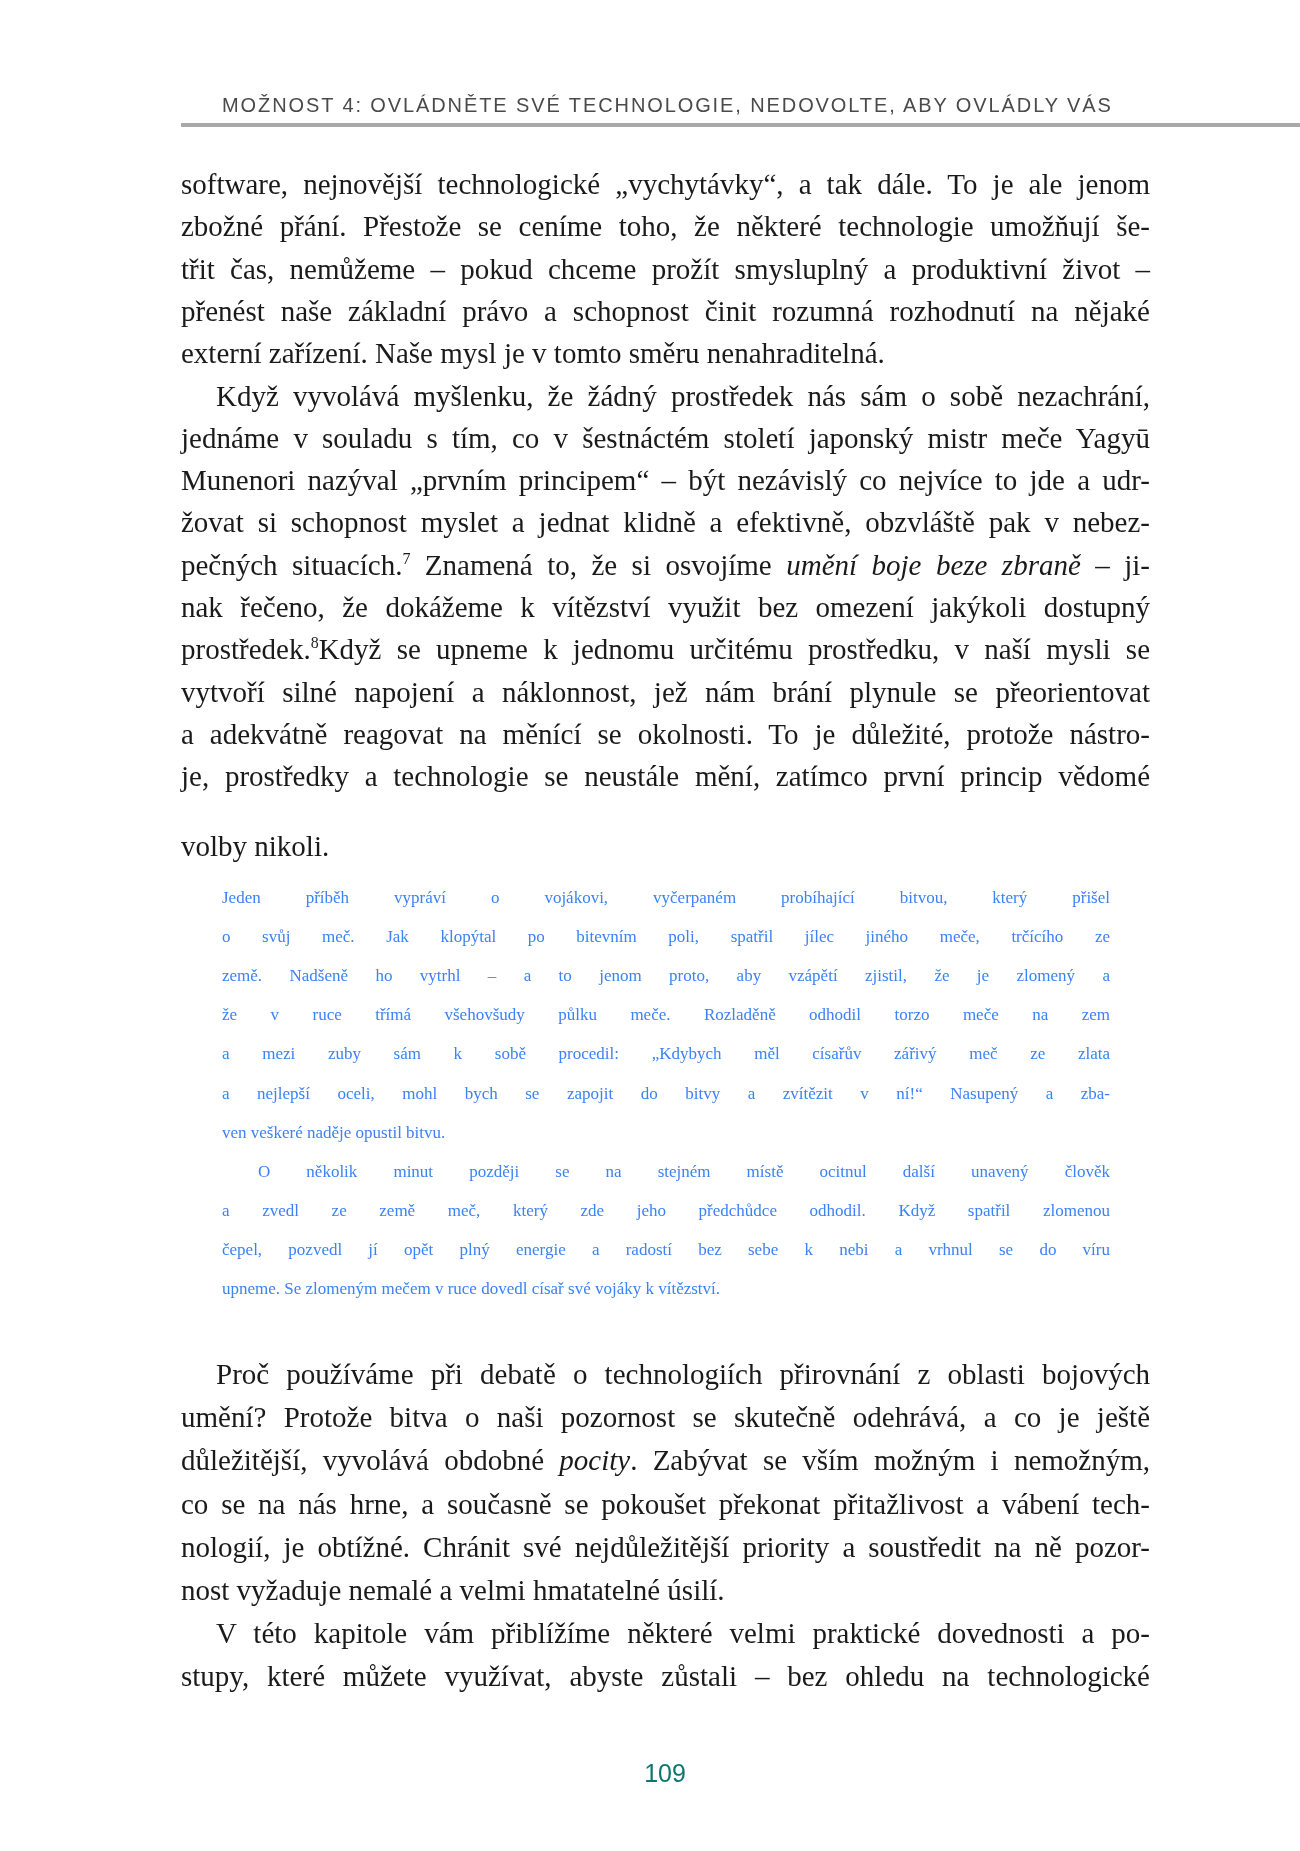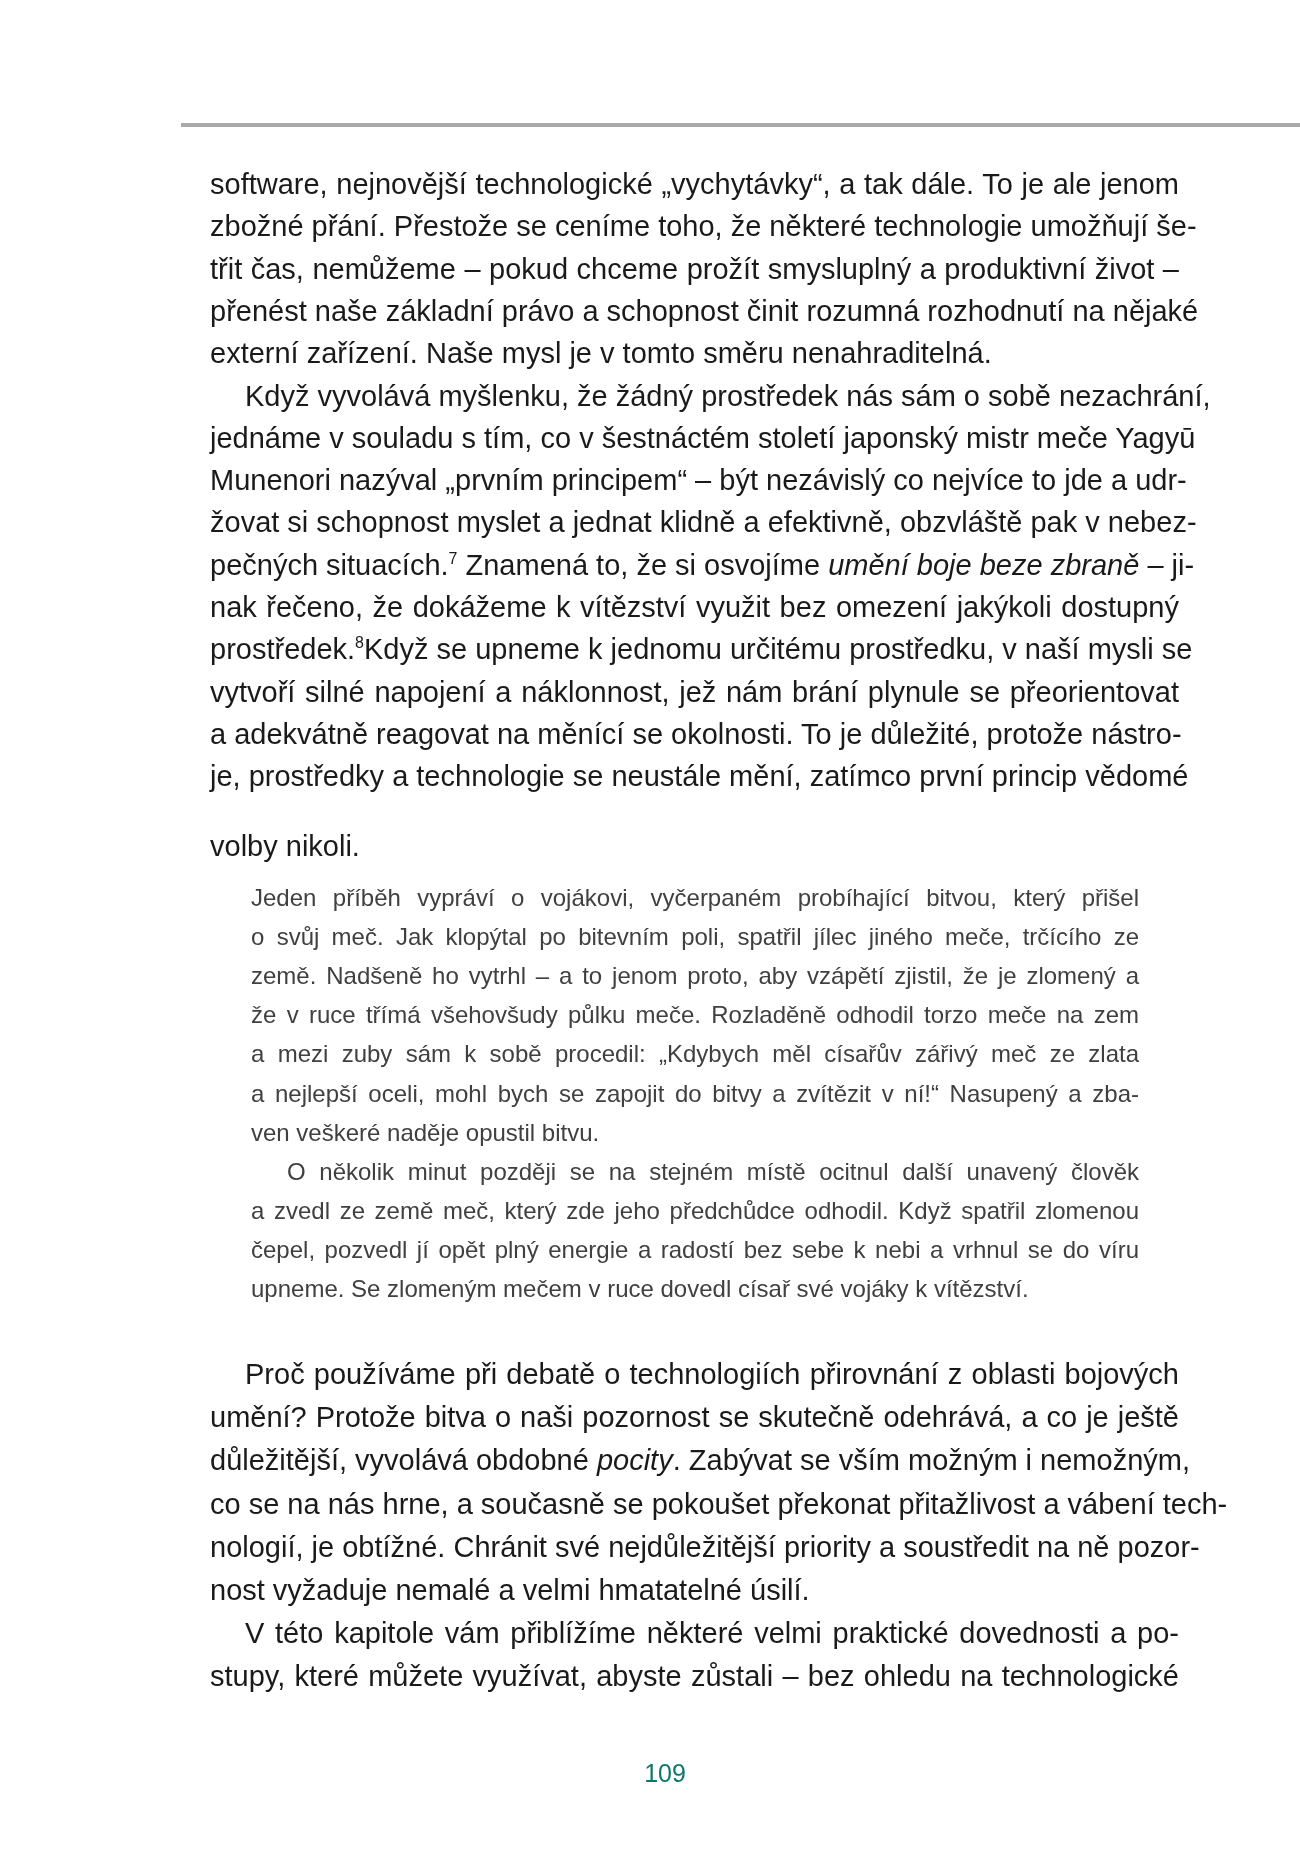--- a/index.html
+++ b/index.html
@@ -7,44 +7,44 @@
   .page { position: absolute; left: 0; top: 0; width: 1300px; height: 1851px; background: #fff; }
   .running-head {
     position: absolute; left: 222px; top: 93px; width: 886px;
     font-family: "Liberation Sans", "DejaVu Sans", sans-serif;
     font-size: 20px; letter-spacing: 1.9px; color: #4a4a4a;
     white-space: nowrap; line-height: 24px; font-weight: normal;
   }
   .rule { position: absolute; left: 181px; top: 123px; width: 1119px; height: 4px; background: #a9a9a9; }
   .line {
     position: absolute; white-space: nowrap;
-    font-family: Liberation Sans, sans-serif;
+    font-family: Liberation Serif, serif;
     color: #1a1a1a;
     text-align: justify; text-align-last: justify;
     overflow: visible;
-    margin-left: 29px;
   }
   .body-line { left: 181px; width: 969px; font-size: 29px; line-height: 36px; }
   .body-line.indent { left: 216px; width: 934px; }
   .body-line.last { text-align-last: left; }
-  .quote-line { left: 222px; width: 888px; font-size: 24px; line-height: 32px; color: #404040; }
+  .quote-line { left: 222px; width: 888px; font-size: 17px; line-height: 32px; color: #3b82f6; }
   .quote-line.indent { left: 258px; width: 852px; }
   .quote-line.last { text-align-last: left; }
   .line i { font-style: italic; }
   .line sup { font-size: 0.55em; vertical-align: 0.7em; line-height: 0; }
   .page-number {
     position: absolute; left: 600px; width: 130px; top: 1759px; text-align: center;
     font-family: "Liberation Sans", "DejaVu Sans", sans-serif; font-size: 25px; color: #0f766e;
     line-height: 28px;
   }
 </style>
 </head>
 <body>
 
 <div class="page">
+  <div class="running-head">MOŽNOST 4: OVLÁDNĚTE SVÉ TECHNOLOGIE, NEDOVOLTE, ABY OVLÁDLY VÁS</div>
   <div class="rule"></div>
 
   <div id="text-layer">
       <div>
         <div class="line body-line" style="top: 166px;"><span>software, nejnovější technologické „vychytávky“, a tak dále. To je ale jenom</span></div>
         <div class="line body-line" style="top: 208.3px;"><span>zbožné přání. Přestože se ceníme toho, že některé technologie umožňují še-</span></div>
         <div class="line body-line" style="top: 250.6px;"><span>třit čas, nemůžeme – pokud chceme prožít smysluplný a produktivní život –</span></div>
         <div class="line body-line" style="top: 292.9px;"><span>přenést naše základní právo a schopnost činit rozumná rozhodnutí na nějaké</span></div>
         <div class="line body-line last" style="top: 335.2px;"><span>externí zařízení. Naše mysl je v tomto směru nenahraditelná.</span></div>
       </div>

